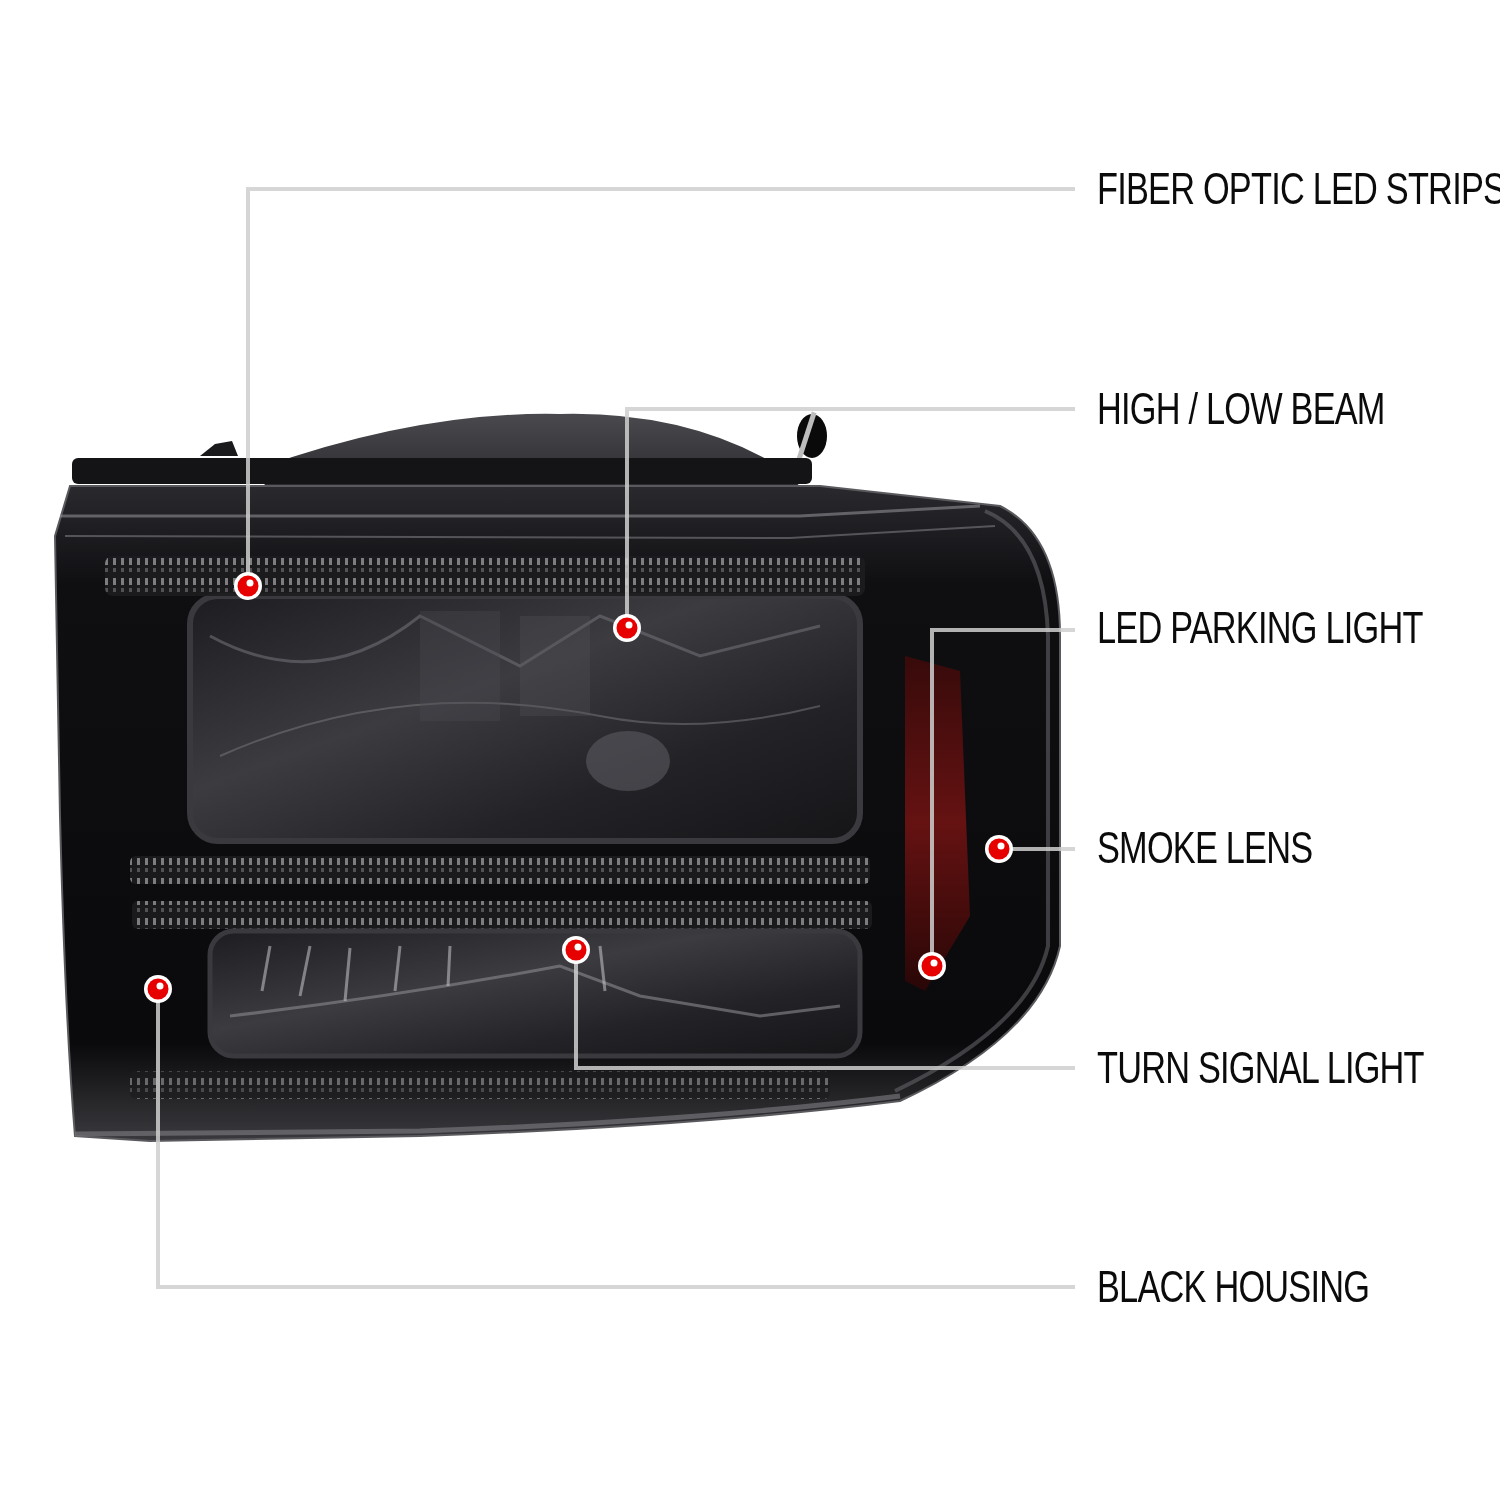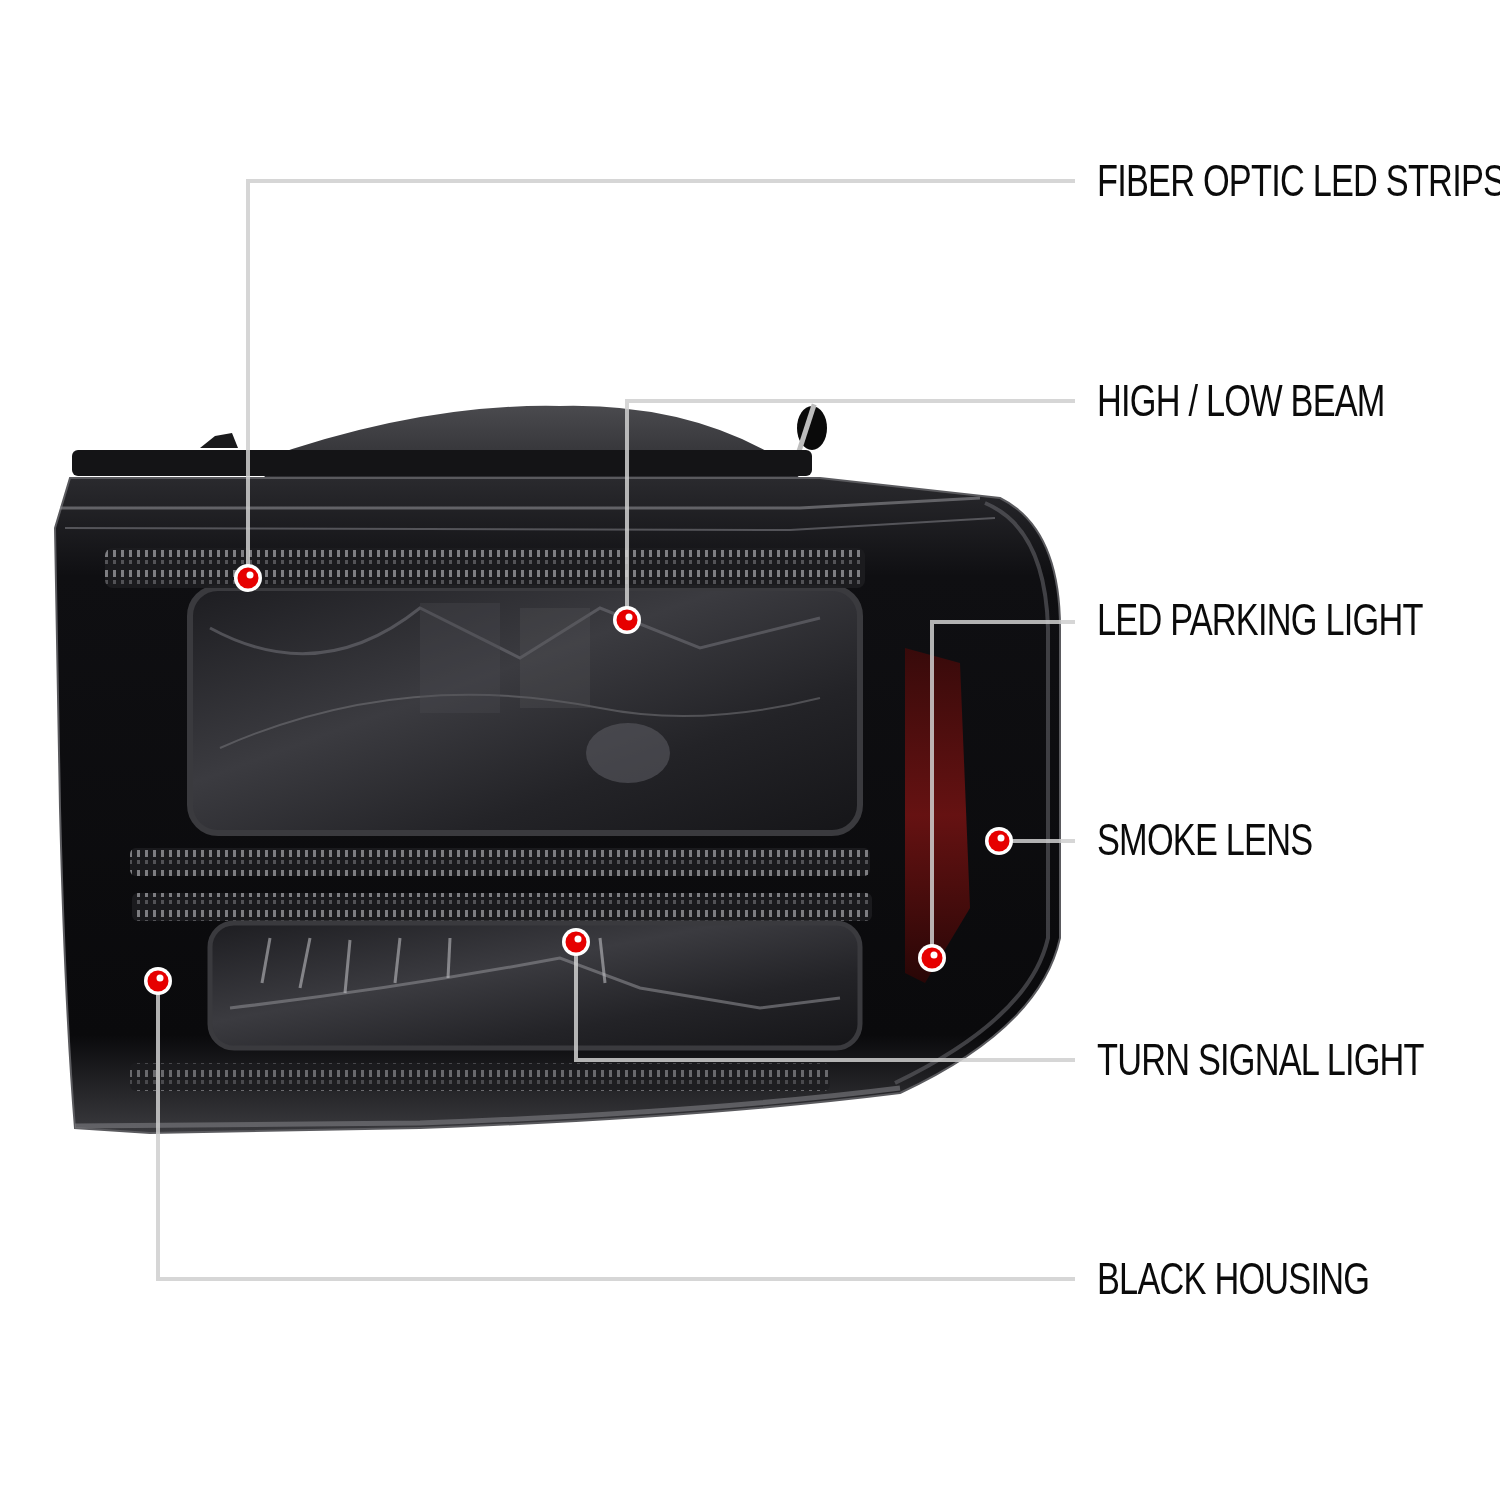--- a/index.html
+++ b/index.html
@@ -1,18 +1,18 @@
 <!DOCTYPE html>
 <html><head>
 <meta charset="utf-8">
 <style>
   html, body { margin:0; padding:0; background:#ffffff; }
   body { width:1500px; height:1500px; position:relative; overflow:hidden;
          font-family:"Liberation Sans", "DejaVu Sans", sans-serif; }
-  #stage { position:absolute; left:0; top:8px; width:1500px; height:1076px; }
+  #stage { position:absolute; left:0; top:16px; width:1500px; height:1076px; }
   .label {
     position:absolute; left:1097px; color:#0b0b0b;
     font-family:"Liberation Sans", sans-serif; font-weight:400;
     font-size:44px; letter-spacing:-1px; white-space:nowrap;
     transform:scaleX(0.78); transform-origin:left center;
     line-height:1;
   }
   svg { position:absolute; left:0; top:0; }
 </style>
 </head>

